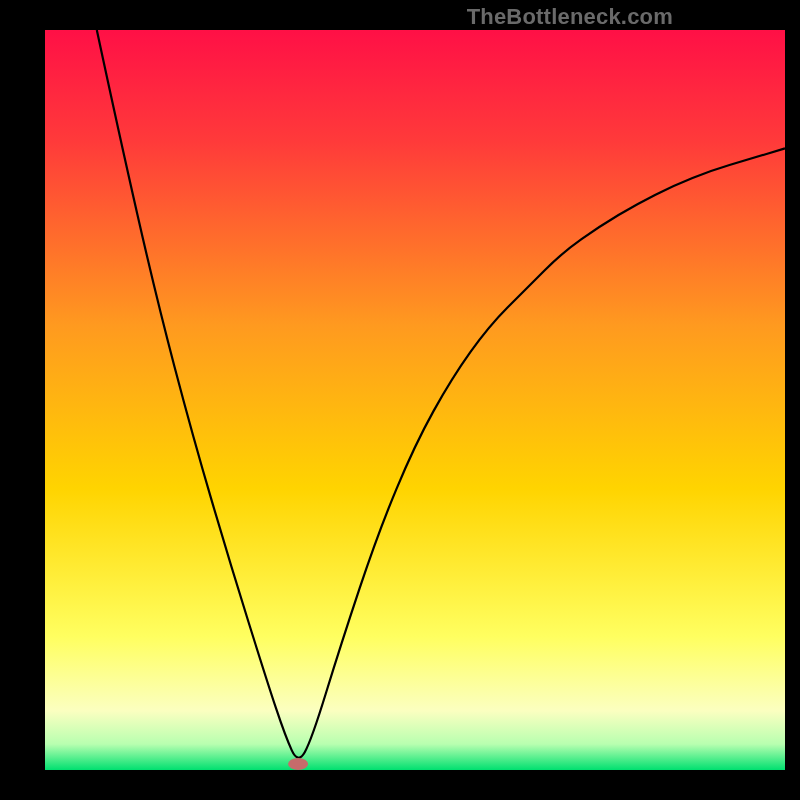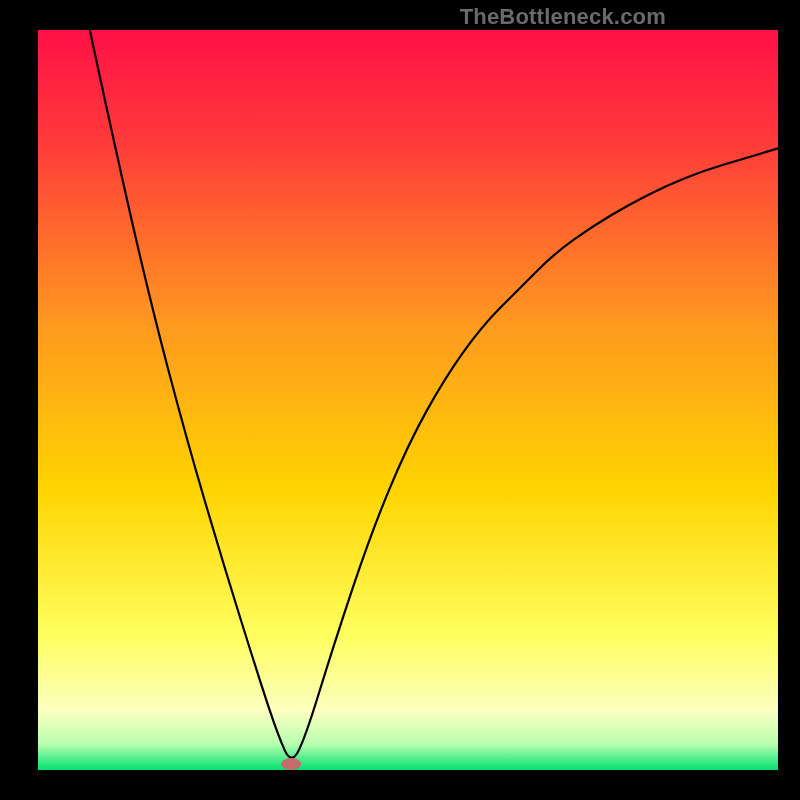--- a/index.html
+++ b/index.html
@@ -7,21 +7,21 @@
     padding: 0;
     width: 800px;
     height: 800px;
     background: #000;
     position: relative;
     font-family: Arial, Helvetica, sans-serif;
   }
   .frame {
     position: absolute;
     top: 0;
-    left: 8px;
+    left: 15px;
     width: 668px;
     height: 800px;
   }
   .watermark {
     position: absolute;
     top: 4px;
     right: 10px;
     color: #6a6a6a;
     font-size: 22px;
     font-weight: 600;

